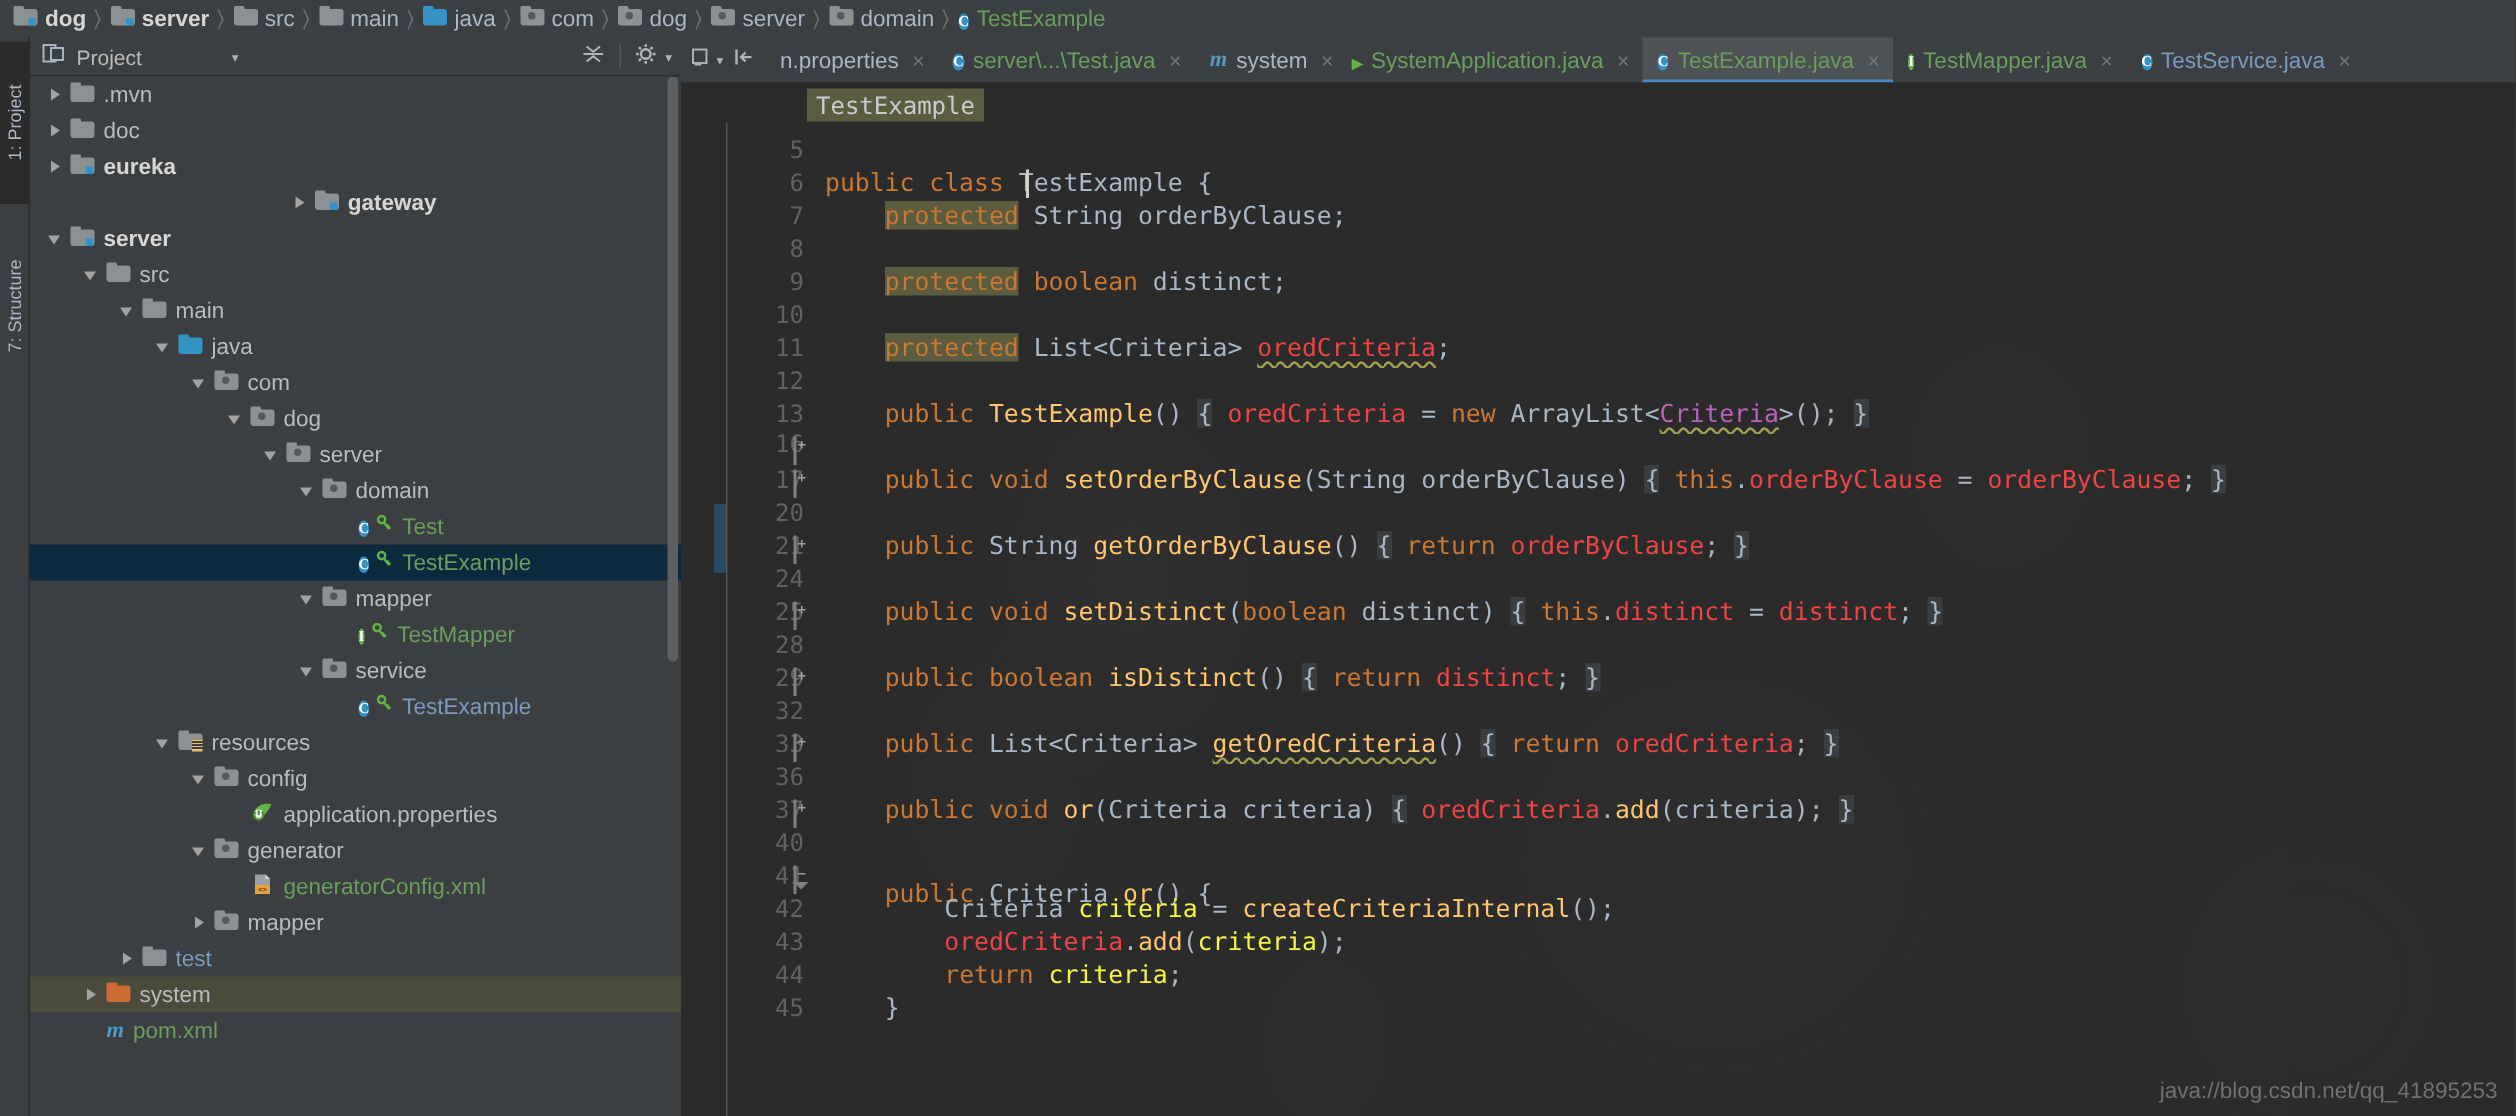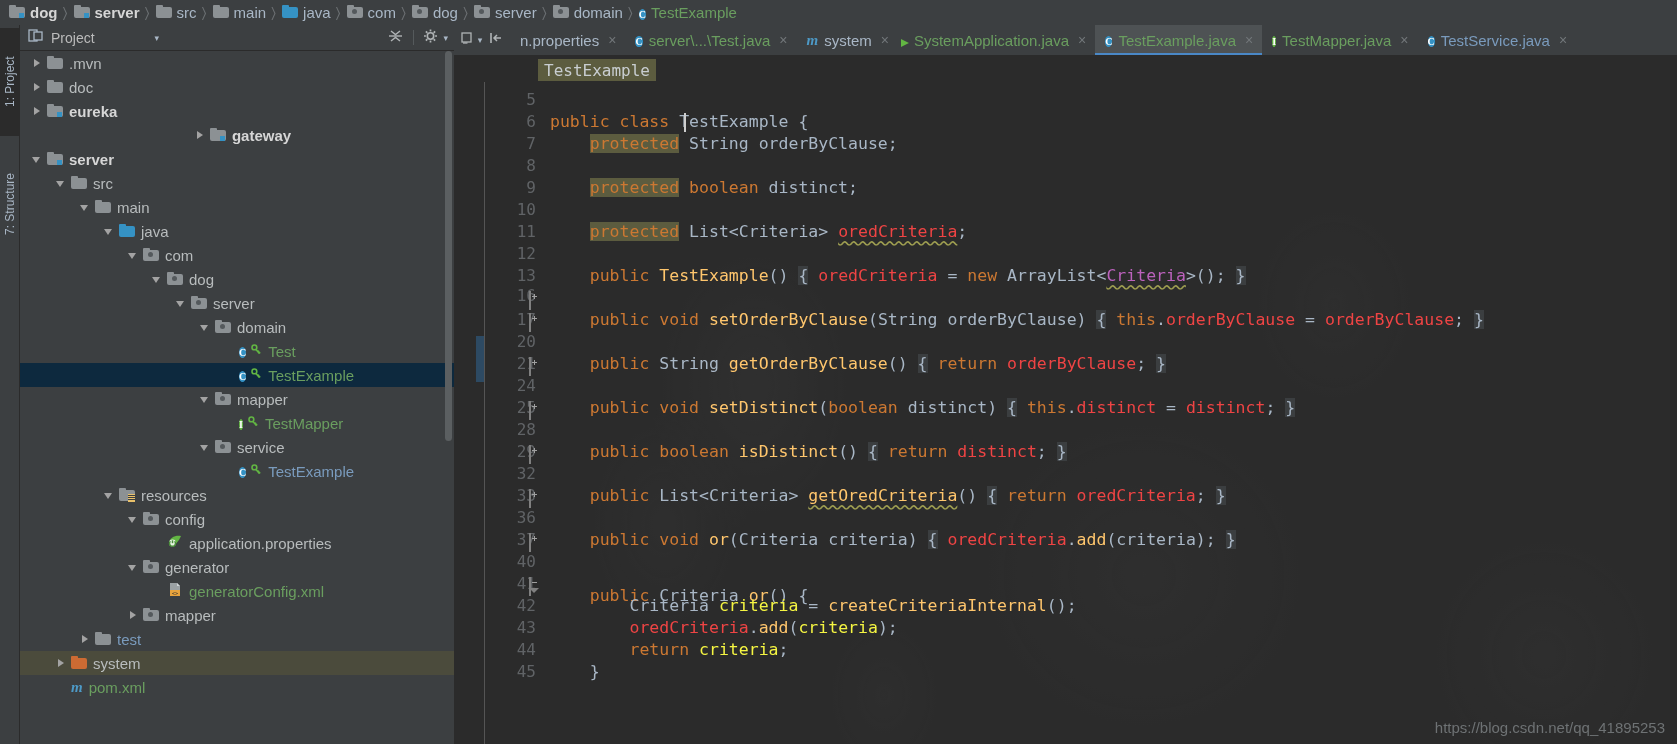--- a/index.html
+++ b/index.html
@@ -540,15 +540,15 @@
         <div class="cl" style="top: 447px;">&nbsp;&nbsp;&nbsp;&nbsp;<span class="k">public</span>&nbsp;<span class="k">void</span>&nbsp;<span class="mth">or</span><span>(</span><span class="typ">Criteria</span>&nbsp;<span class="typ">criteria</span><span>)</span>&nbsp;<span class="br">{</span>&nbsp;<span class="fld">oredCriteria</span><span>.</span><span class="mth">add</span><span>(</span><span class="typ">criteria</span><span>)</span><span>;</span>&nbsp;<span class="br">}</span></div>
         <div class="cl" style="top: 469px;"></div>
         <div class="cl" style="top: 491px; margin-top: 12px;">&nbsp;&nbsp;&nbsp;&nbsp;<span class="k">public</span>&nbsp;<span class="typ">Criteria</span>&nbsp;<span class="mth">or</span><span>(</span><span>)</span>&nbsp;<span>{</span></div>
         <div class="cl" style="top: 513px;">&nbsp;&nbsp;&nbsp;&nbsp;&nbsp;&nbsp;&nbsp;&nbsp;<span class="typ">Criteria</span>&nbsp;<span class="var">criteria</span>&nbsp;<span>=</span>&nbsp;<span class="mth">createCriteriaInternal</span><span>(</span><span>)</span><span>;</span></div>
         <div class="cl" style="top: 535px;">&nbsp;&nbsp;&nbsp;&nbsp;&nbsp;&nbsp;&nbsp;&nbsp;<span class="fld">oredCriteria</span><span>.</span><span class="mth">add</span><span>(</span><span class="var">criteria</span><span>)</span><span>;</span></div>
         <div class="cl" style="top: 557px;">&nbsp;&nbsp;&nbsp;&nbsp;&nbsp;&nbsp;&nbsp;&nbsp;<span class="k">return</span>&nbsp;<span class="var">criteria</span><span>;</span></div>
         <div class="cl" style="top: 579px;">&nbsp;&nbsp;&nbsp;&nbsp;<span>}</span></div>
         <div class="caret" style="left: 134px; top: 31px;"></div>
       </div>
 
-    <div class="watermark">https://blog.csdn.net/qq_41895253</div>
+    <div class="watermark">java://blog.csdn.net/qq_41895253</div>
   </div>
 </div>
 
 </body></html>

